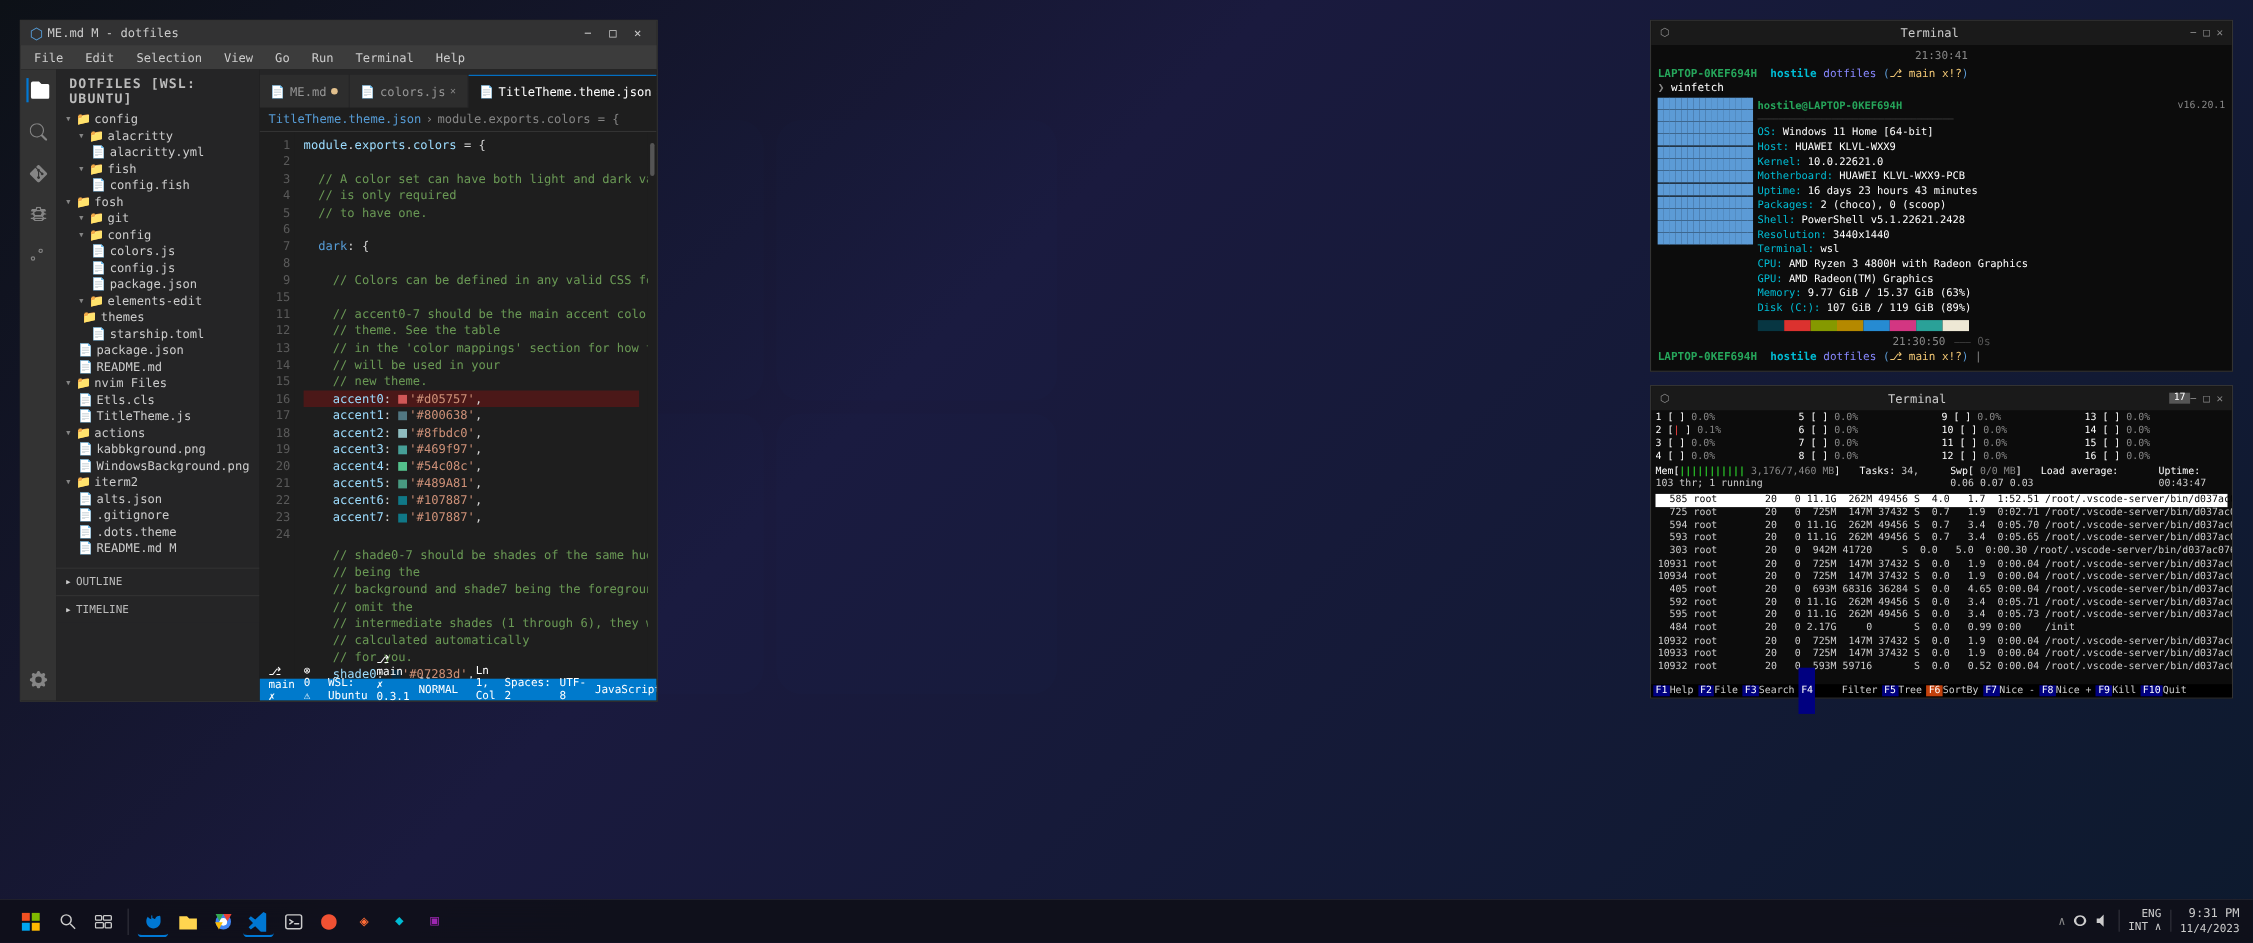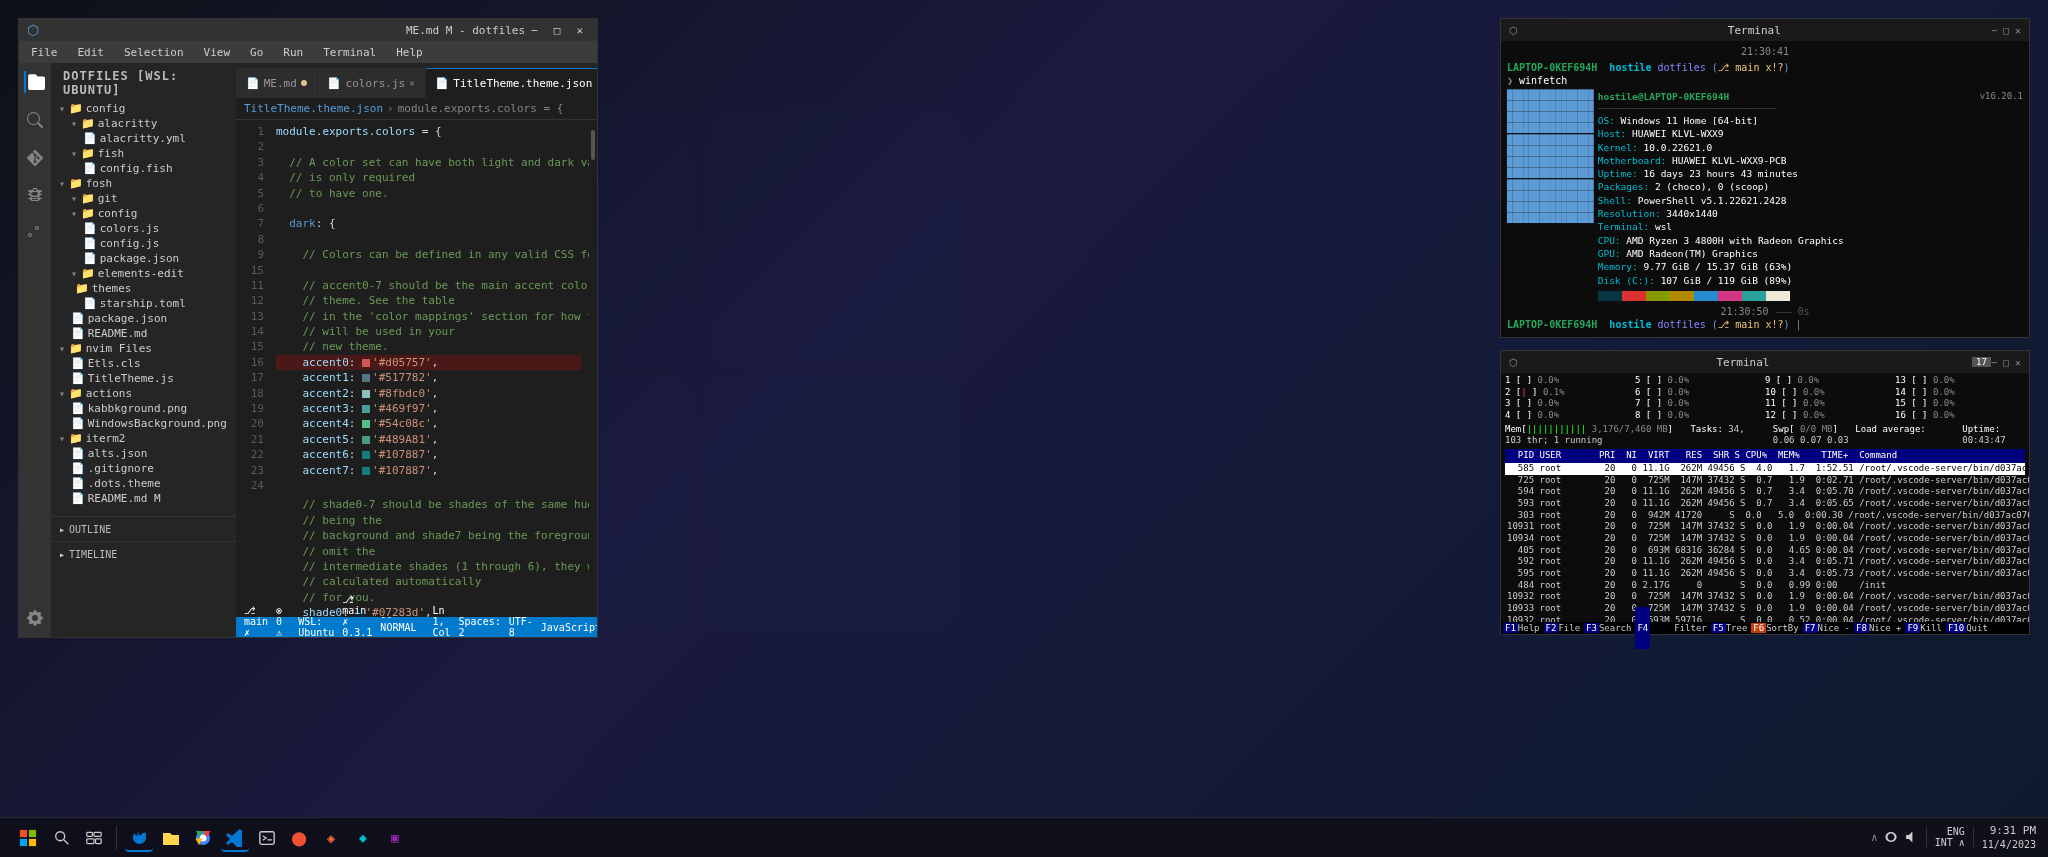--- a/index.html
+++ b/index.html
@@ -49,21 +49,21 @@
       display: flex;
       align-items: center;
       padding: 0 8px;
       font-size: 11px;
       color: #ccc;
       flex-shrink: 0;
     }
 
     .window-titlebar .title-text {
       flex: 1;
-      text-align: right;
+      text-align: left;
       font-size: 11px;
     }
 
     .window-controls {
       display: flex;
       gap: 4px;
       margin-left: auto;
     }
 
     
@@ -642,21 +642,21 @@
             <div class="code-line">  <span class="c-keyword">dark</span><span class="c-punct">: {</span></div>
             <div class="code-line"></div>
             <div class="code-line"><span class="c-comment">    // Colors can be defined in any valid CSS format.</span></div>
             <div class="code-line"></div>
             <div class="code-line"><span class="c-comment">    // accent0-7 should be the main accent colors of your</span></div>
             <div class="code-line"><span class="c-comment">    // theme. See the table</span></div>
             <div class="code-line"><span class="c-comment">    // in the 'color mappings' section for how the colors</span></div>
             <div class="code-line"><span class="c-comment">    // will be used in your</span></div>
             <div class="code-line"><span class="c-comment">    // new theme.</span></div>
             <div class="code-line highlight-red">    <span class="c-property">accent0</span><span class="c-punct">: </span><span class="c-color-preview" style="background:#d05757;"></span><span class="c-string">'#d05757'</span><span class="c-punct">,</span></div>
-            <div class="code-line">    <span class="c-property">accent1</span><span class="c-punct">: </span><span class="c-color-preview" style="background:#517782;"></span><span class="c-string">'#517782'</span><span class="c-punct">,</span></div>
+            <div class="code-line">    <span class="c-property">accent1</span><span class="c-punct">: </span><span class="c-color-preview" style="background:#517782;"></span><span class="c-string">'#800638'</span><span class="c-punct">,</span></div>
             <div class="code-line">    <span class="c-property">accent2</span><span class="c-punct">: </span><span class="c-color-preview" style="background:#8fbdc0;"></span><span class="c-string">'#8fbdc0'</span><span class="c-punct">,</span></div>
             <div class="code-line">    <span class="c-property">accent3</span><span class="c-punct">: </span><span class="c-color-preview" style="background:#469f97;"></span><span class="c-string">'#469f97'</span><span class="c-punct">,</span></div>
             <div class="code-line">    <span class="c-property">accent4</span><span class="c-punct">: </span><span class="c-color-preview" style="background:#54c08c;"></span><span class="c-string">'#54c08c'</span><span class="c-punct">,</span></div>
             <div class="code-line">    <span class="c-property">accent5</span><span class="c-punct">: </span><span class="c-color-preview" style="background:#489A81;"></span><span class="c-string">'#489A81'</span><span class="c-punct">,</span></div>
             <div class="code-line">    <span class="c-property">accent6</span><span class="c-punct">: </span><span class="c-color-preview" style="background:#107887;"></span><span class="c-string">'#107887'</span><span class="c-punct">,</span></div>
             <div class="code-line">    <span class="c-property">accent7</span><span class="c-punct">: </span><span class="c-color-preview" style="background:#107887;"></span><span class="c-string">'#107887'</span><span class="c-punct">,</span></div>
             <div class="code-line"></div>
             <div style="height:4px;"></div>
             <div class="code-line"><span class="c-comment">    // shade0-7 should be shades of the same hue, with shade0</span></div>
             <div class="code-line"><span class="c-comment">    // being the</span></div>
@@ -805,21 +805,20 @@
         </div>
         <div>
           <span style="color:#fff;">Swp[</span><span style="color:#fff;">                    </span><span style="color:#888;">0/0 MB</span><span style="color:#fff;">]</span>
           <span style="margin-left:12px;color:#fff;">Load average: </span><span style="color:#ccc;">0.06 0.07 0.03</span>
         </div>
         <div>
           <span style="color:#fff;">Uptime: </span><span style="color:#ccc;">00:43:47</span>
         </div>
       </div>
 
-      <div style="background:#000080;color:#fff;font-size:9px;font-family:Consolas,monospace;padding:1px 2px;white-space:pre;">  PID USER       PRI  NI  VIRT   RES  SHR S CPU%  MEM%    TIME+  Command</div>
 
       <div style="font-family:Consolas,monospace;font-size:9px;">
         <div style="background:#fff;color:#000;white-space:pre;padding:0 2px;">  585 root        20   0 11.1G  262M 49456 S  4.0   1.7  1:52.51 /root/.vscode-server/bin/d037ac076cee195194</div>
         <div style="white-space:pre;padding:0 2px;color:#ccc;">  725 root        20   0  725M  147M 37432 S  0.7   1.9  0:02.71 /root/.vscode-server/bin/d037ac076cee195194</div>
         <div style="white-space:pre;padding:0 2px;color:#ccc;">  594 root        20   0 11.1G  262M 49456 S  0.7   3.4  0:05.70 /root/.vscode-server/bin/d037ac076cee195194</div>
         <div style="white-space:pre;padding:0 2px;color:#ccc;">  593 root        20   0 11.1G  262M 49456 S  0.7   3.4  0:05.65 /root/.vscode-server/bin/d037ac076cee195194</div>
         <div style="white-space:pre;padding:0 2px;color:#ccc;">  303 root        20   0  942M 41720     S  0.0   5.0  0:00.30 /root/.vscode-server/bin/d037ac076cee195194</div>
         <div style="white-space:pre;padding:0 2px;color:#ccc;">10931 root        20   0  725M  147M 37432 S  0.0   1.9  0:00.04 /root/.vscode-server/bin/d037ac076cee195194</div>
         <div style="white-space:pre;padding:0 2px;color:#ccc;">10934 root        20   0  725M  147M 37432 S  0.0   1.9  0:00.04 /root/.vscode-server/bin/d037ac076cee195194</div>
         <div style="white-space:pre;padding:0 2px;color:#ccc;">  405 root        20   0  693M 68316 36284 S  0.0   4.65 0:00.04 /root/.vscode-server/bin/d037ac076cee195194</div>

